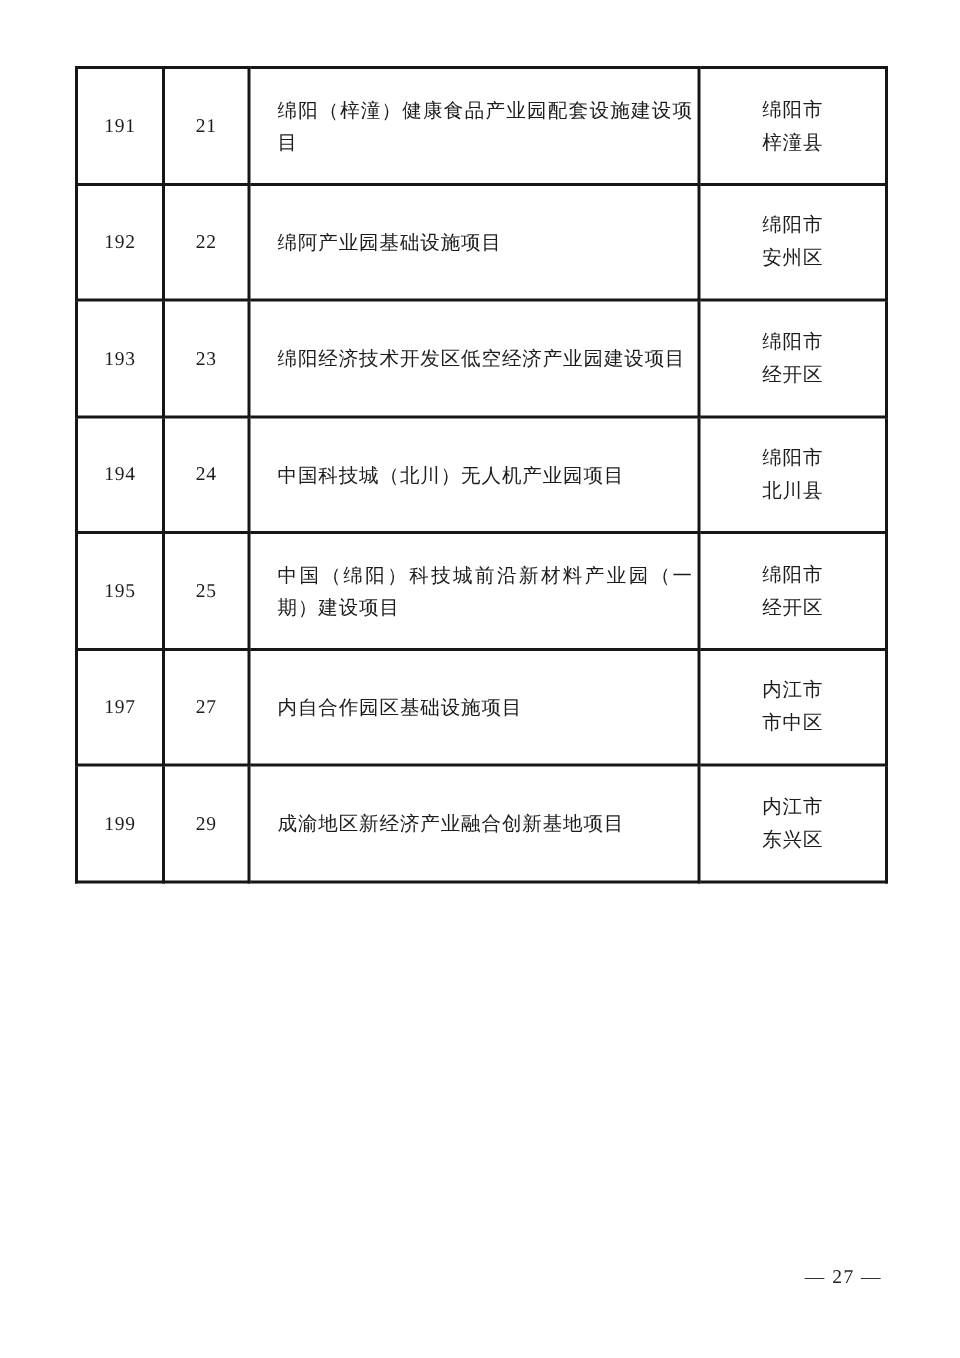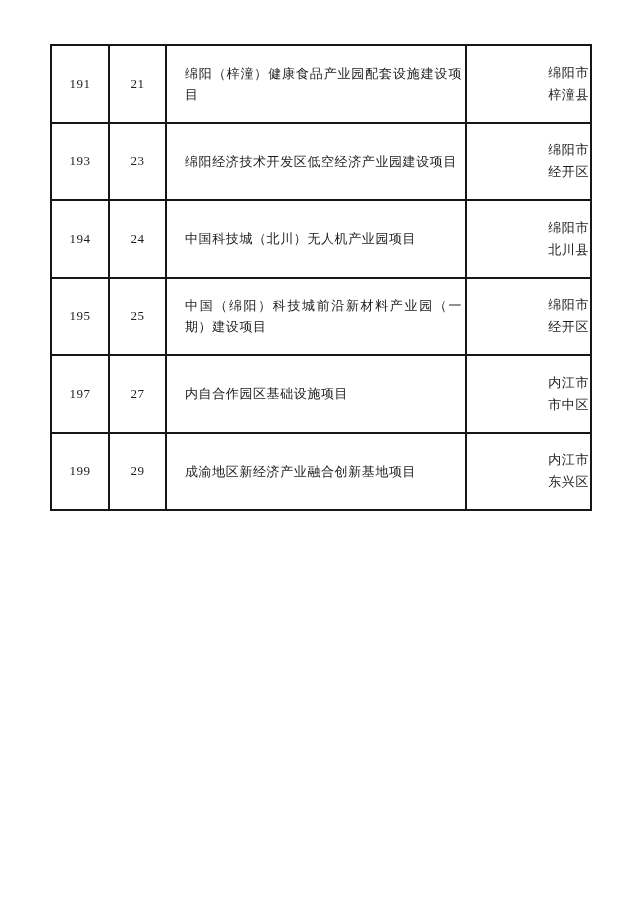--- a/index.html
+++ b/index.html
@@ -36,21 +36,21 @@
     letter-spacing: 0.5px;
   }
   td.c-project {
     text-align: justify;
     text-justify: inter-ideograph;
     padding: 2px 3px 2px 18px;
     line-height: 21px;
     letter-spacing: 0.6px;
   }
   td.c-region {
-    text-align: right;
+    text-align: center;
     line-height: 22px;
     letter-spacing: 0.6px;
     margin-top: 32px;
   }
   .footer-page-number {
     position: absolute;
     top: 843px;
     left: 0;
     width: 588px;
     text-align: right;
@@ -72,20 +72,29 @@
       <col style="width:125px">
     </colgroup>
     <tbody>
       <tr>
         <td class="c-seq">191</td>
         <td class="c-num">21</td>
         <td class="c-project">绵阳（梓潼）健康食品产业园配套设施建设项目</td>
         <td class="c-region">
           <div>绵阳市</div>
           <div>梓潼县</div>
+        </td>
+      </tr>
+      <tr>
+        <td class="c-seq">192</td>
+        <td class="c-num">22</td>
+        <td class="c-project">绵阿产业园基础设施项目</td>
+        <td class="c-region">
+          <div>绵阳市</div>
+          <div>安州区</div>
         </td>
       </tr>
       <tr>
         <td class="c-seq">193</td>
         <td class="c-num">23</td>
         <td class="c-project">绵阳经济技术开发区低空经济产业园建设项目</td>
         <td class="c-region">
           <div>绵阳市</div>
           <div>经开区</div>
         </td>
@@ -122,14 +131,15 @@
         <td class="c-num">29</td>
         <td class="c-project">成渝地区新经济产业融合创新基地项目</td>
         <td class="c-region">
           <div>内江市</div>
           <div>东兴区</div>
         </td>
       </tr>
     </tbody>
   </table>
 
+  <div class="footer-page-number">— 27 —</div>
 
 </div>
 
 </body></html>

